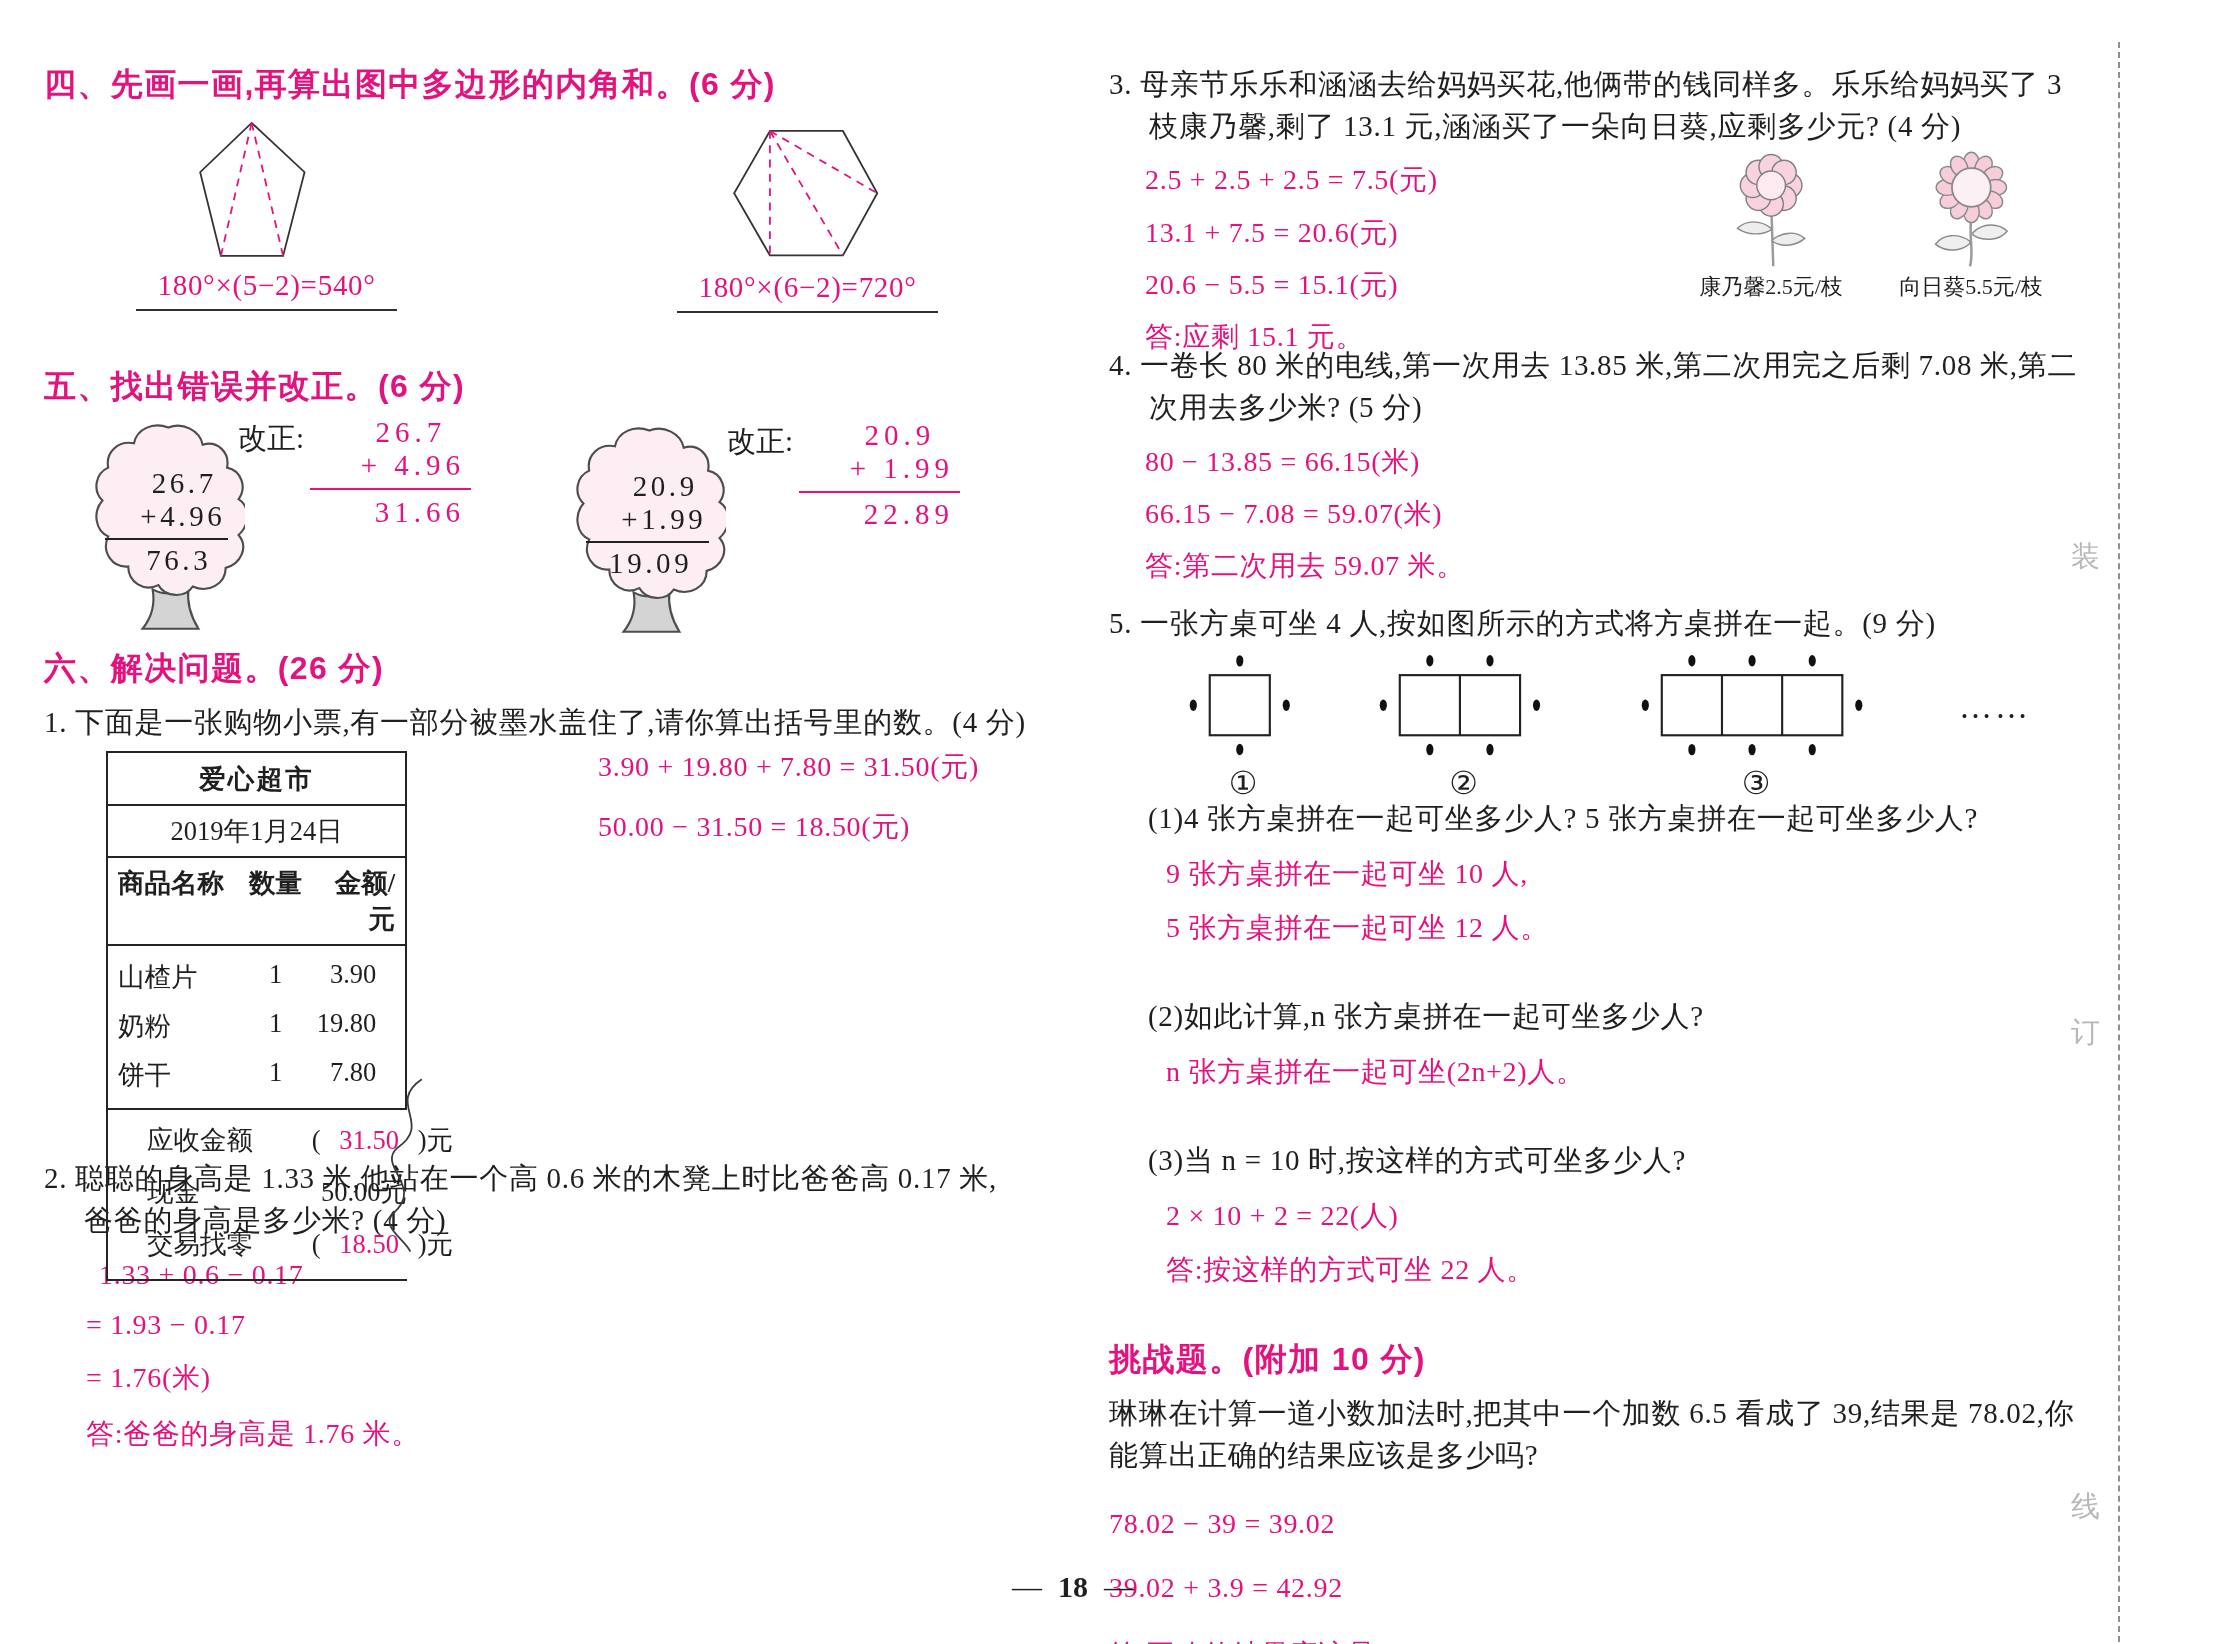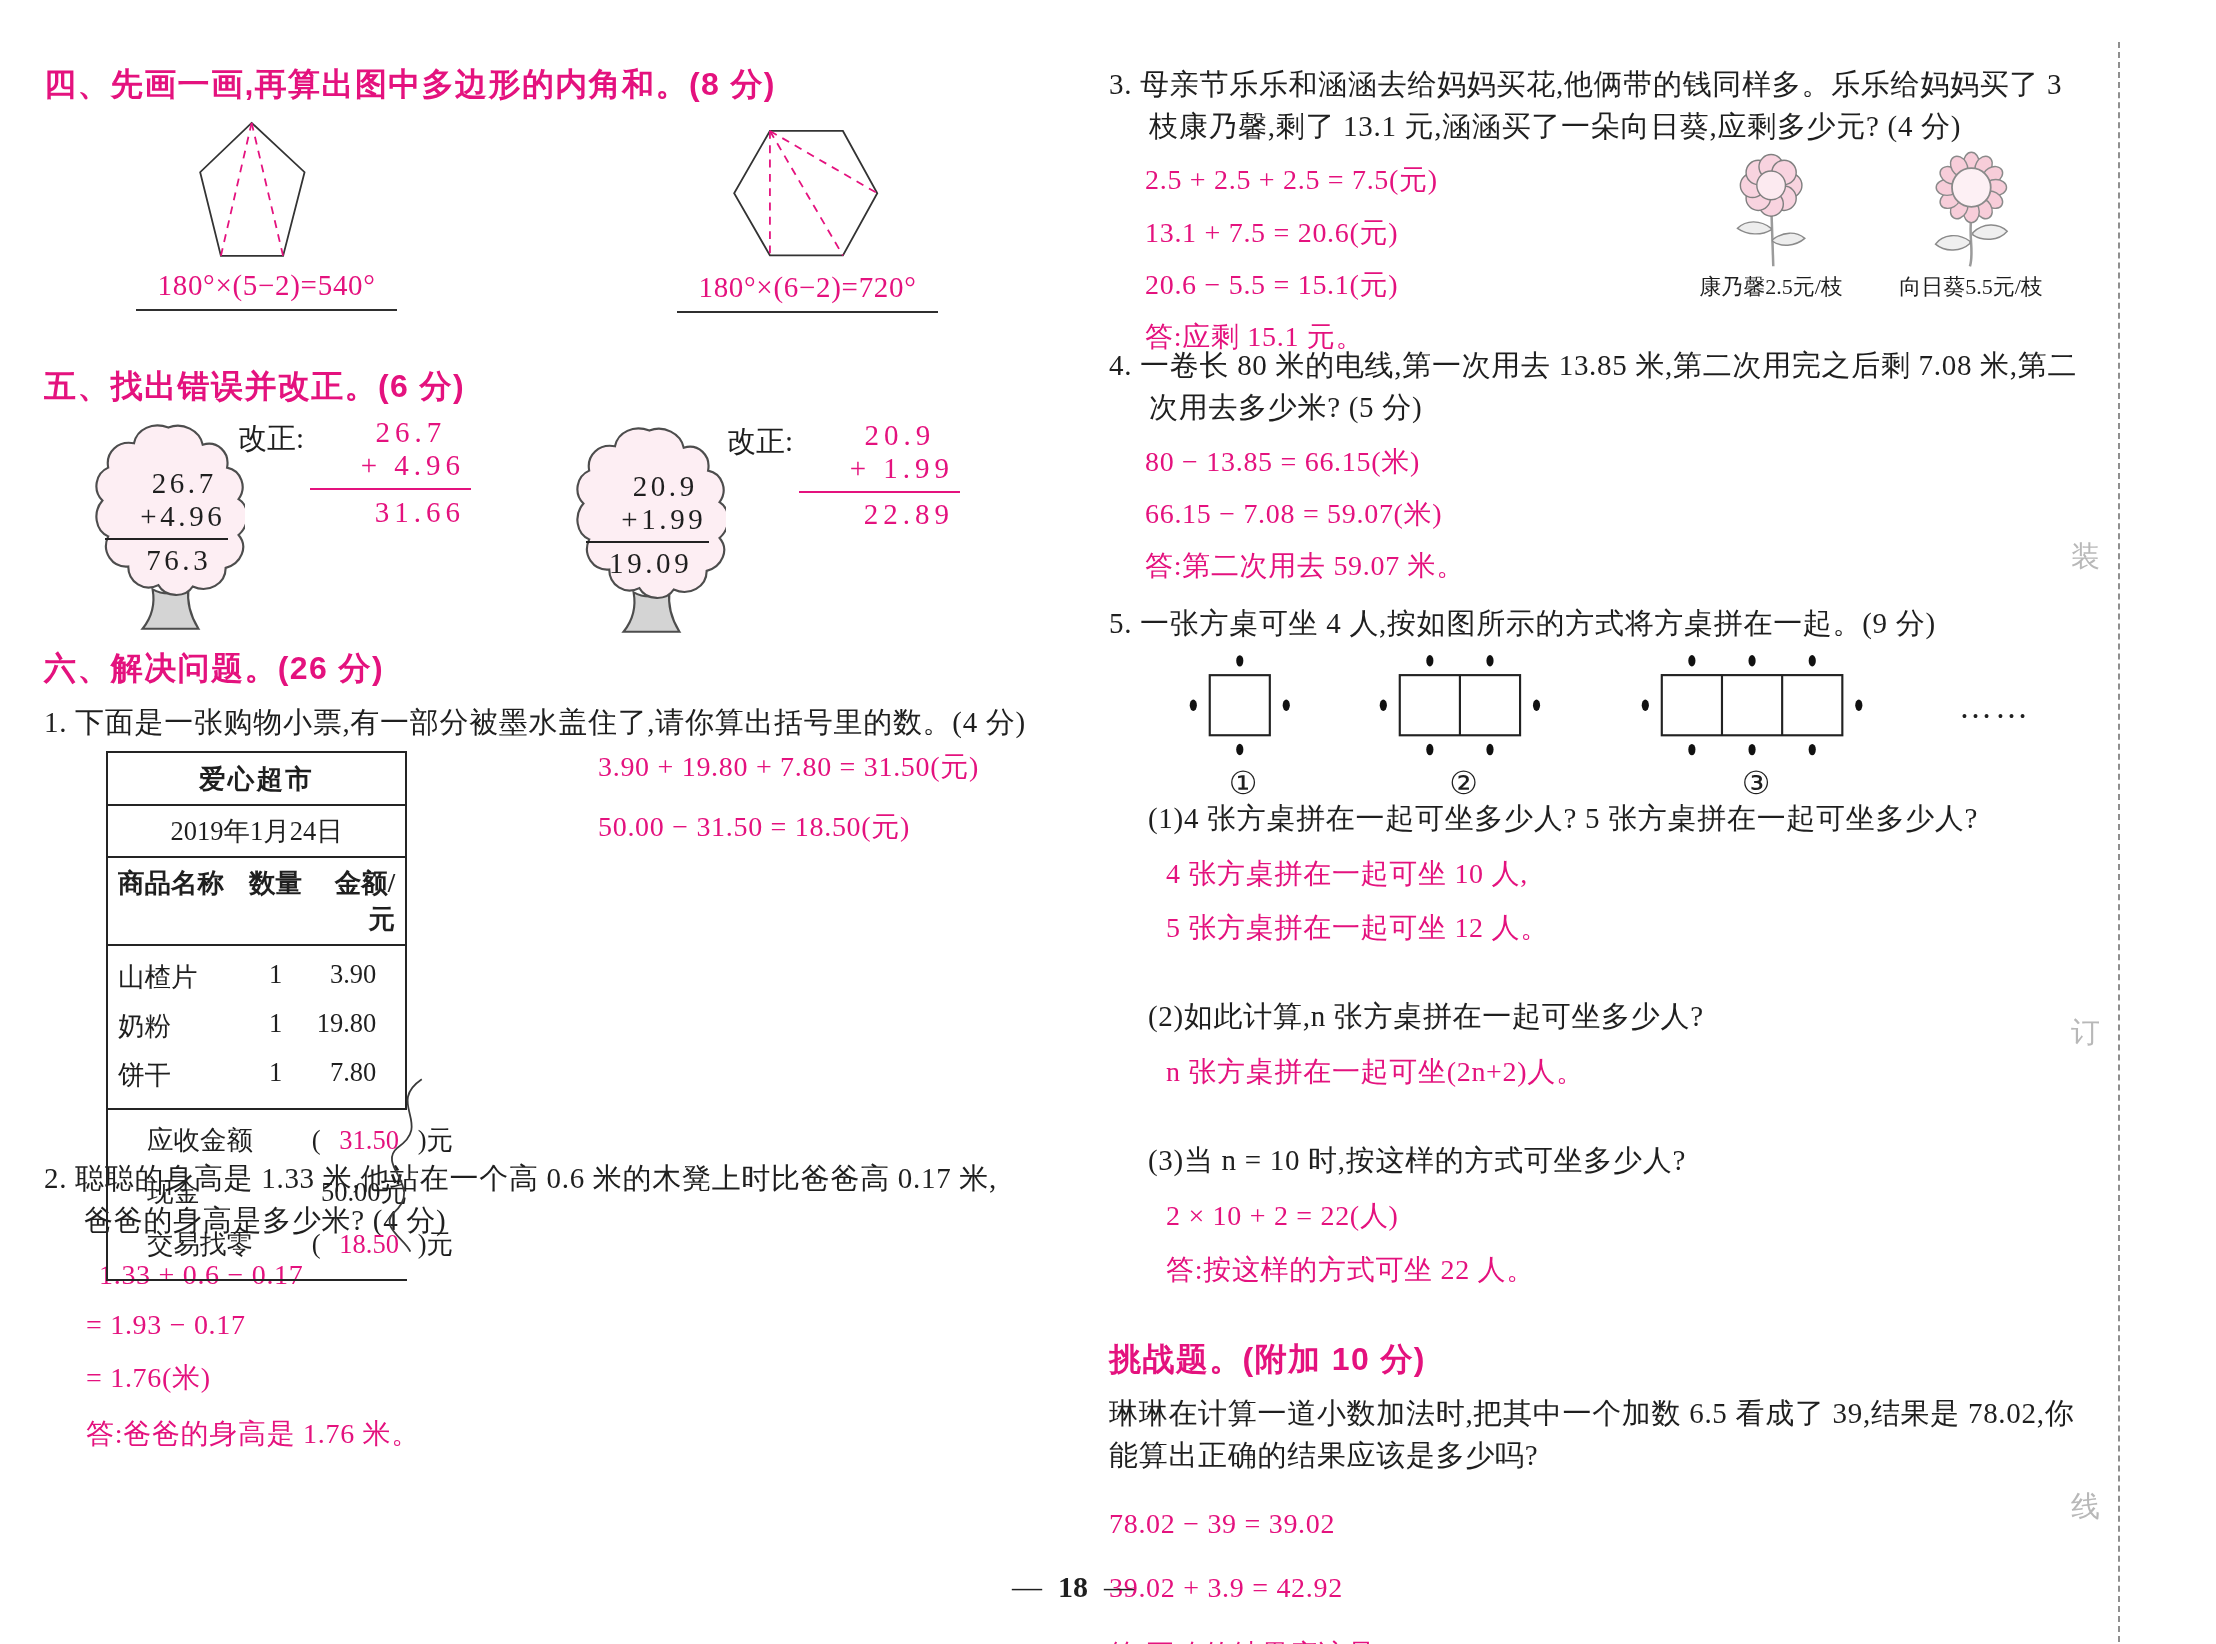--- a/index.html
+++ b/index.html
@@ -91,21 +91,21 @@
 .footer{ position:absolute; left:996px; top:1570px; display:flex; align-items:center;
          font-size:30px; font-weight:bold; }
 .footer .dash{ margin:0 16px; font-weight:normal; }
 svg{ display:block; }
 </style>
 </head>
 <body>
 
 <div class="col-left">
 
-  <div class="h">四、先画一画,再算出图中多边形的内角和。(8 分)</div>
+  <div class="h">四、先画一画,再算出图中多边形的内角和。(6 分)</div>
 
   <div class="figrow">
     <div class="fig" style="left:92px; top:2.9px; width:237px;">
       <svg width="115" height="143" style="margin:0 auto;" viewBox="0 0 160 200">
         <polygon points="76,4 150,73 120,190 33,190 4,73" fill="none" stroke="#333" stroke-width="2.5"></polygon>
         <line x1="76" y1="4" x2="33" y2="190" stroke="#e4127e" stroke-width="2.5" stroke-dasharray="11,9"></line>
         <line x1="76" y1="4" x2="120" y2="190" stroke="#e4127e" stroke-width="2.5" stroke-dasharray="11,9"></line>
       </svg>
       <div class="formula">180°×(5−2)=540°</div>
     </div>
@@ -369,21 +369,21 @@
       </g>
     </svg>
     <span class="dots" style="left:850px;">……</span>
     <div class="dlab" style="left:75px; width:118px;">①</div>
     <div class="dlab" style="left:265px; width:179px;">②</div>
     <div class="dlab" style="left:527px; width:240px;">③</div>
   </div>
 
   <div class="q">(1)4 张方桌拼在一起可坐多少人? 5 张方桌拼在一起可坐多少人?</div>
   <div class="a">
-    <div class="sol">4 张方桌拼在一起可坐 10 人,</div>
+    <div class="sol">9 张方桌拼在一起可坐 10 人,</div>
     <div class="sol">5 张方桌拼在一起可坐 12 人。</div>
   </div>
 
   <div class="q gap70">(2)如此计算,n 张方桌拼在一起可坐多少人?</div>
   <div class="a">
     <div class="sol">n 张方桌拼在一起可坐(2n+2)人。</div>
   </div>
 
   <div class="q gap70">(3)当 n = 10 时,按这样的方式可坐多少人?</div>
   <div class="a">

